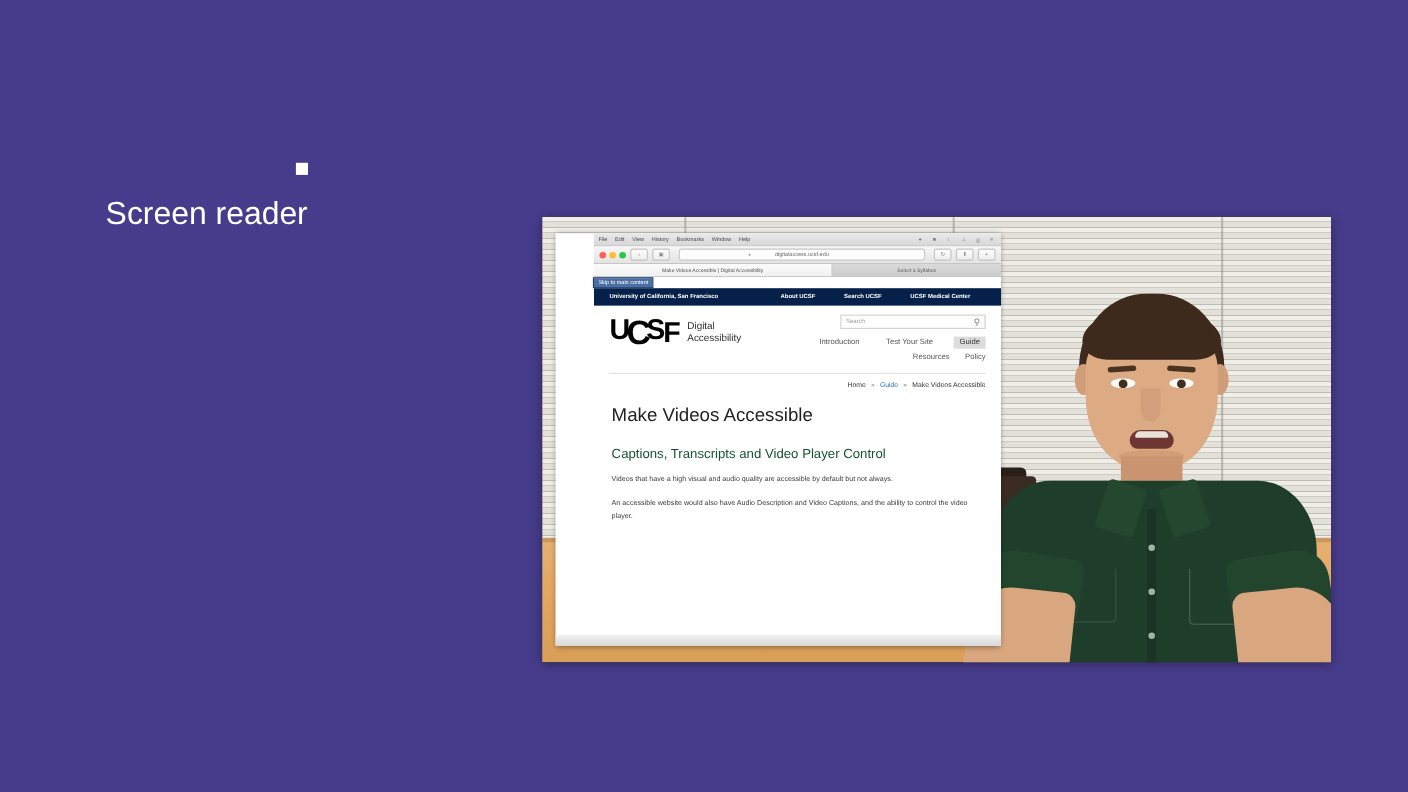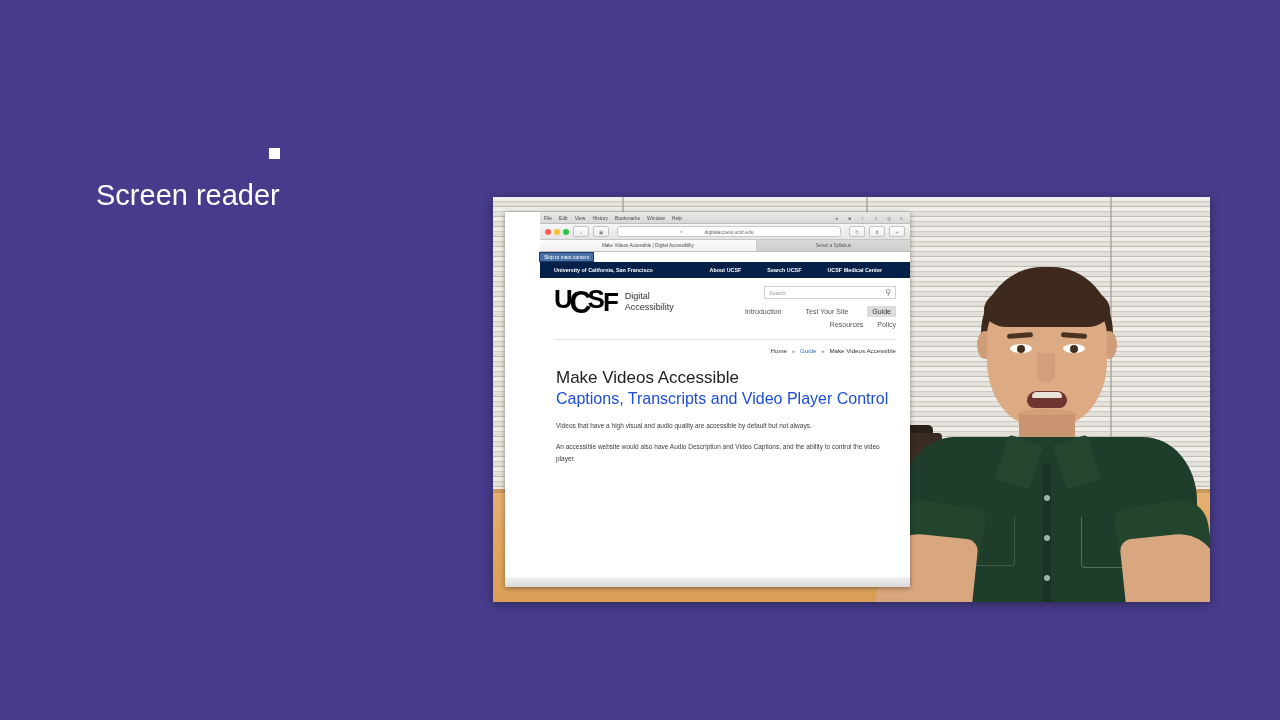--- a/index.html
+++ b/index.html
@@ -227,21 +227,21 @@
   .mainnav .item.active{background:#dcdcdc;color:#333;}
   .mainnav2{display:flex;gap:14px;justify-content:flex-end;margin-top:4px;font-size:7px;color:#555;}
   .rule{height:1px;background:#e2e2e2;margin:7px 14px 0 14px;}
   .crumbs{
     font-size:6.2px;color:#333;padding:7px 14px 0 14px;text-align:right;
   }
   .crumbs a{color:#2a6ebb;}
   .crumbs .sep{color:#777;margin:0 3px;}
   .content{padding:14px 16px 0 16px;}
   .h1{font-size:17px;color:#222;font-weight:normal;}
-  .h2{font-size:16px;color:#1d4ed8;font-weight:normal;margin-top:0;line-height:1.35;}
+  .h2{font-size:12px;color:#14532d;font-weight:normal;margin-top:16px;line-height:1.35;}
   .para{font-size:6.5px;color:#3b3b3b;line-height:1.8;margin-top:10px;}
 
   
   .vo-panel{
     position:absolute;left:18px;bottom:46px;width:348px;
     background:rgba(58,58,58,.88);
     border:1px solid rgba(255,255,255,.55);
     border-radius:7px;
     padding:7px 9px 28px 9px;
     color:#ffffff;

